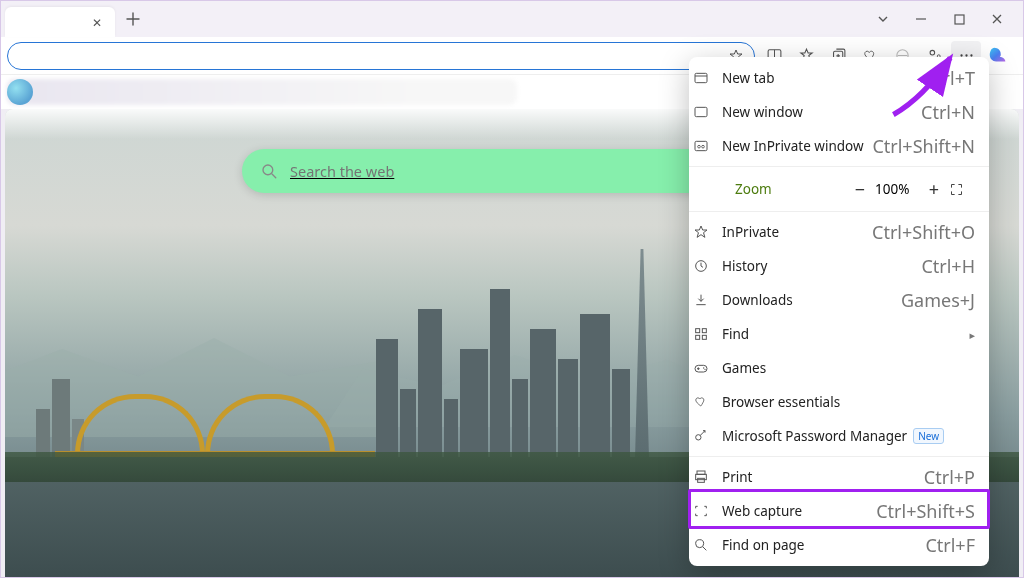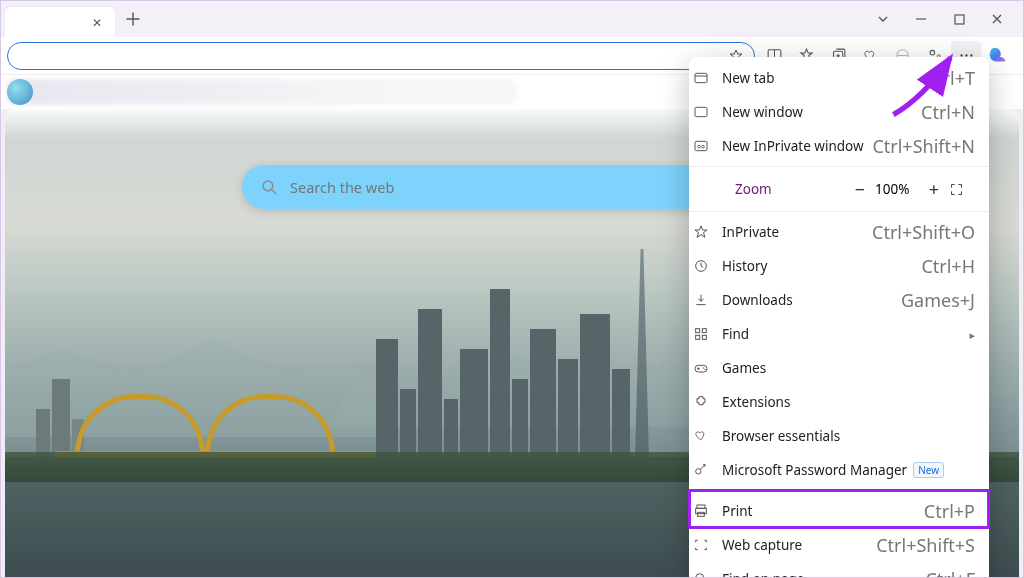--- a/index.html
+++ b/index.html
@@ -36,34 +36,34 @@
 .mtn { position:absolute; background:#9bb0ab; opacity:.7; }
 
 .water { position:absolute; left:0; right:0; bottom:0; height:120px; background:linear-gradient(to bottom,#556768 0%,#3d4d4f 100%); }
 
 .bridge-deck { position:absolute; left:50px; width:320px; bottom:120px; height:6px; background:#b98f2d; }
 .bridge-arch { position:absolute; border:5px solid #c79b2b; border-bottom:none; border-radius:65px 65px 0 0; }
 
 .blds { position:absolute; bottom:118px; display:flex; align-items:flex-end; }
 .bld { background:#576569; margin:0 1px; }
 
-.searchbox { position:absolute; top:56px; left:50%; transform:translateX(-50%); width:540px; height:44px; background:#7dd3fc; border-radius:22px; display:flex; align-items:center; padding:0 18px; box-shadow:0 2px 10px rgba(0,0,0,.15); }
+.searchbox { position:absolute; top:40px; left:50%; transform:translateX(-50%); width:540px; height:44px; background:#86efac; border-radius:22px; display:flex; align-items:center; padding:0 18px; box-shadow:0 2px 10px rgba(0,0,0,.15);text-decoration:underline; }
 .searchbox input { border:none; outline:none; flex:1; font-size:14.5px; color:#666; background:transparent; }
 .shadow-band { position:absolute; left:0; right:0; top:0; height:30px; background:linear-gradient(to bottom,rgba(255,255,255,.9),rgba(255,255,255,0)); }
 
 
 .menu { position:absolute; right:34px; top:56px; width:300px; background:#fff; border-radius:8px; box-shadow:0 8px 30px rgba(0,0,0,.25); padding:4px 0; z-index:50; }
 .mi { display:flex; align-items:center; height:34px; padding:0 14px 0 1px; font-size:13.5px; color:#222; position:relative; }
 .mi .ico { width:22px; display:flex; align-items:center; justify-content:center; color:#555; margin-right:10px; }
 .mi .sc { margin-left:auto; color:#777; font-size:18px; }
 .mi .chev { margin-left:auto; color:#777; font-size:11px; }
 .sep { height:1px; background:#eee; margin:3px 0; }
 .badge-new { font-size:10px; color:#1a6ed8; border:1px solid #a9cdf2; border-radius:3px; padding:0 4px; margin-left:6px; background:#f1f7fe; }
 .zoomrow { height:38px; display:flex; align-items:center; padding:0 10px 0 46px; font-size:13.5px; }
-.zoomrow .zlabel { color:#701a75; }
+.zoomrow .zlabel { color:#4d7c0f; }
 .zbtn { width:30px; height:30px; display:flex; align-items:center; justify-content:center; color:#333; font-size:18px; }
 .zpct { width:44px; text-align:left; font-size:13.5px; }
 .zfull { width:30px; text-align:center; }
 
 
 .hl-settings { position:absolute; right:33px; top:488px; width:302px; height:40px; border:3px solid #a020f0; border-radius:2px; z-index:60; pointer-events:none; }
 
 
 .arrow { position:absolute; right:54px; top:48px; width:90px; height:70px; z-index:70; pointer-events:none; }
 
@@ -318,28 +318,20 @@
           <path d="M8 11v4M6 13h4" stroke="#555" stroke-width="1.5"></path>
           <circle cx="16" cy="12" r="1" fill="#555"></circle>
           <circle cx="18" cy="14" r="1" fill="#555"></circle>
         </svg>
       </span>
       <span>Games</span>
     </div>
   <div class="mi">
       <span class="ico">
         <svg width="16" height="16" viewBox="0 0 24 24">
-          <path d="M9 4h6v3h3v6h-3v3H9v-3H6V7h3z" stroke="#555" stroke-width="1.5" fill="none"></path>
-        </svg>
-      </span>
-      <span>Extensions</span>
-    </div>
-  <div class="mi">
-      <span class="ico">
-        <svg width="16" height="16" viewBox="0 0 24 24">
           <path d="M12 20s-7-4.5-9-9c-1.2-2.7.4-6 3.5-6 2 0 3 1.3 3.5 2.2.5-.9 1.5-2.2 3.5-2.2 3.1 0 4.7 3.3 3.5 6-2 4.5-5 9-5 9z" stroke="#555" stroke-width="1.5" fill="none" transform="scale(.82) translate(2.5 2)"></path>
         </svg>
       </span>
       <span>Browser essentials</span>
     </div>
   <div class="mi">
       <span class="ico">
         <svg width="16" height="16" viewBox="0 0 24 24">
           <circle cx="8" cy="14" r="4" stroke="#555" stroke-width="1.5" fill="none"></circle>
           <path d="M11 11l7-7m-3 0h3v3" stroke="#555" stroke-width="1.5" fill="none"></path>

